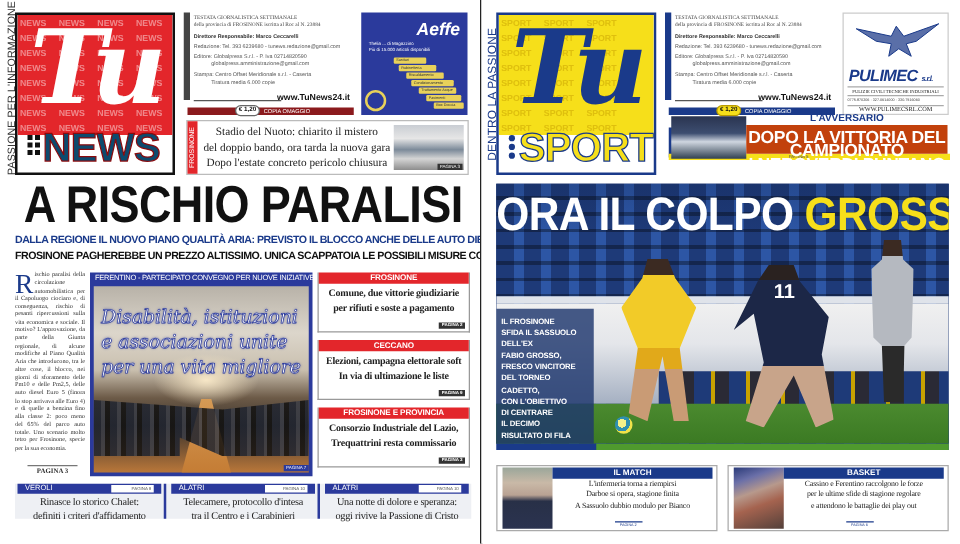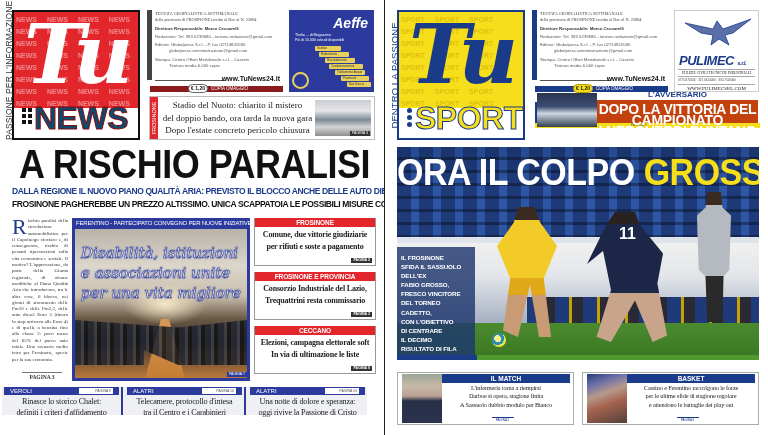--- a/index.html
+++ b/index.html
@@ -92,21 +92,21 @@
   .photo-story .img .crowd { position: absolute; left: 0; top: 86px; width: 100%; height: 50px; background: repeating-linear-gradient(90deg, #1f2430 0 6px, #3a3d46 6px 9px, #111 9px 13px); clip-path: polygon(0 10%, 40% 25%, 40% 100%, 0 100%, 0 10%, 60% 25%, 100% 10%, 100% 100%, 60% 100%); opacity: 0.85; }
   .photo-story .title { position: absolute; left: 6px; top: 14px; font-family: "DejaVu Serif", serif; font-size: 15px; line-height: 20px; color: #fff; -webkit-text-stroke: 0.6px #2b3a9c; text-shadow: 0 0 2px #2b3a9c; }
   .photo-story .pg { right: 3px; bottom: 4px; background: #2b3a9c; }
 
   .box-col { position: absolute; left: 254px; top: 218px; width: 122px; font-weight: bold; }
   .news-box { position: relative; height: 48px; border: 1px solid #999; border-top: none; margin-bottom: 6px; }
   .news-box .hd { background: #e3262b; color: #fff; font-size: 6.5px; text-align: center; line-height: 9px; letter-spacing: -0.1px; }
   .news-box .bd { font-family: "Liberation Serif", serif; font-size: 8px; line-height: 12px; text-align: center; color: #222; padding-top: 2px; letter-spacing: -0.2px; }
   .news-box .pg { right: 3px; bottom: 2px; }
 
-  .bottom-strip { position: absolute; left: 2px; top: 387px; width: 365px; height: 28px; background: #eef0f4; display: flex; gap: 2px; }
+  .bottom-strip { position: absolute; left: 12px; top: 387px; width: 365px; height: 28px; background: #eef0f4; display: flex; gap: 2px; }
   .bs-item { flex: 1; position: relative; border-right: 2px solid #2b3a9c; padding: 0 2px; }
   .bs-item:last-child { border-right: none; }
   .bs-item .hd { height: 8px; background: #2b3a9c; color: #fff; font-size: 6px; line-height: 8px; padding-left: 6px; position: relative; }
   .bs-item .hd .p { position: absolute; right: 6px; top: 1px; height: 6px; width: 34px; background: #fff; color: #555; font-size: 3.5px; line-height: 6px; text-align: right; padding-right: 2px; }
   .bs-item .bd { font-family: "Liberation Serif", serif; font-size: 8.2px; line-height: 11px; text-align: center; color: #222; padding-top: 1px; letter-spacing: -0.2px; white-space: nowrap; }
 
   
   .teaser-right { position: absolute; left: 150px; top: 88px; width: 225px; height: 44px; }
   .teaser-right .photo { position: absolute; left: 2px; top: 5px; width: 60px; height: 34px;
     background: linear-gradient(180deg, #2a3450 0%, #3d4e70 40%, #cfd6e0 60%, #304050 100%); }
@@ -249,34 +249,34 @@
   <div class="box-col">
     <div class="news-box">
       <div class="hd">FROSINONE</div>
       <div class="bd">
         <div>Comune, due vittorie giudiziarie</div>
         <div>per rifiuti e soste a pagamento</div>
       </div>
       <div class="pagina-tag pg">PAGINA 2</div>
     </div>
     <div class="news-box">
+      <div class="hd">CECCANO</div>
+      <div class="bd">
+        <div>Elezioni, campagna elettorale soft</div>
+        <div>In via di ultimazione le liste</div>
+      </div>
+      <div class="pagina-tag pg">PAGINA 9</div>
+    </div>
+    <div class="news-box">
       <div class="hd">FROSINONE E PROVINCIA</div>
       <div class="bd">
         <div>Consorzio Industriale del Lazio,</div>
         <div>Trequattrini resta commissario</div>
       </div>
       <div class="pagina-tag pg">PAGINA 3</div>
-    </div>
-    <div class="news-box">
-      <div class="hd">CECCANO</div>
-      <div class="bd">
-        <div>Elezioni, campagna elettorale soft</div>
-        <div>In via di ultimazione le liste</div>
-      </div>
-      <div class="pagina-tag pg">PAGINA 9</div>
     </div>
   </div>
 
   <div class="bottom-strip">
     <div class="bs-item">
       <div class="hd"><span>VEROLI</span><span class="p">PAGINA 9</span></div>
       <div class="bd">
           <div>Rinasce lo storico Chalet:</div>
           <div>definiti i criteri d'affidamento</div>
         </div>

